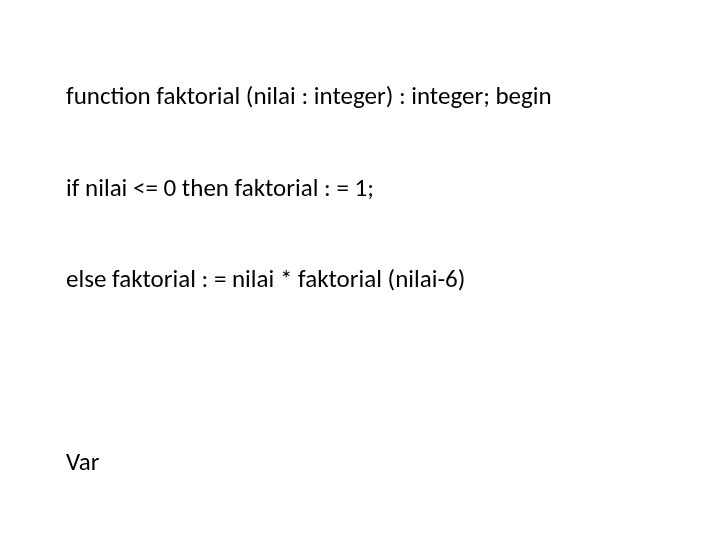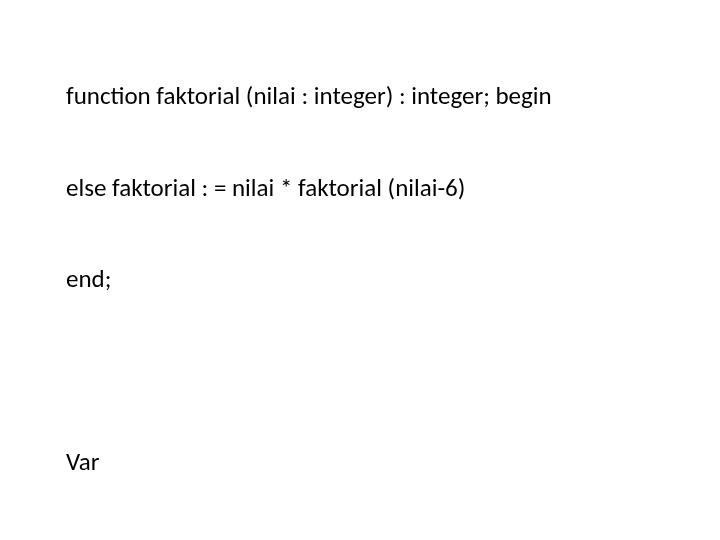--- a/index.html
+++ b/index.html
@@ -25,22 +25,22 @@
   .gap {
     height: 30px;
   }
 </style>
 </head>
 <body>
 
 <div class="slide">
   <div class="block">
     <div>function faktorial (nilai : integer) : integer; begin</div>
+    <div>if nilai &lt;= 0 then faktorial : = 1;</div>
     <div>else faktorial : = nilai * faktorial (nilai-6)</div>
-    <div>end;</div>
   </div>
   <div class="gap"></div>
   <div class="block">
     <div>Var</div>
     
     
     
     
     
     

